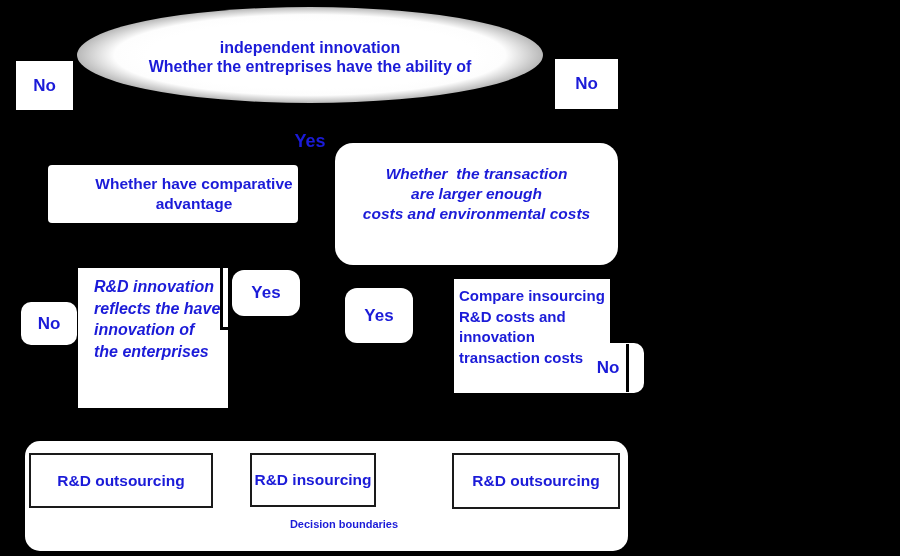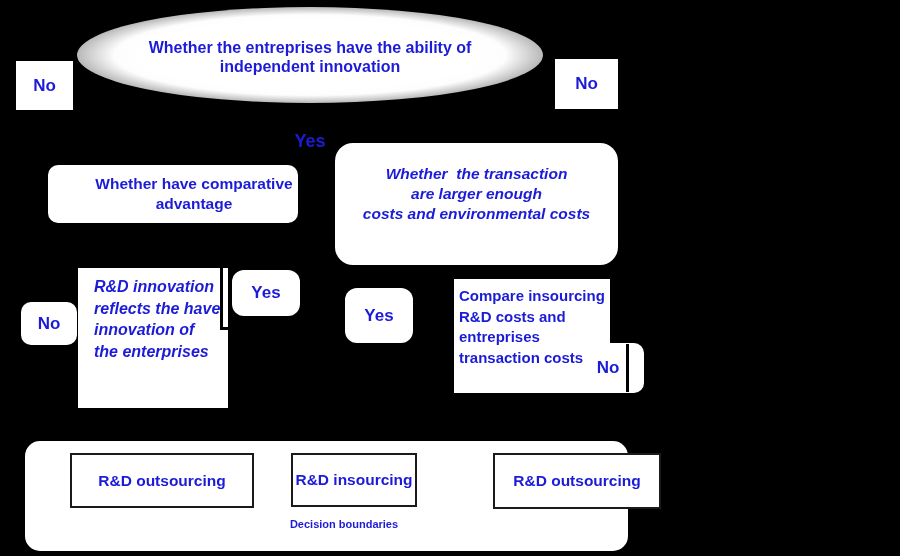--- a/index.html
+++ b/index.html
@@ -12,50 +12,50 @@
   .centered{display:flex;flex-direction:column;align-items:center;justify-content:center;text-align:center;}
 
   .ellipse{
     left:77px;top:7px;width:466px;height:96px;border-radius:50%;
     background:radial-gradient(ellipse closest-side,#ffffff 70%,#fdfdfd 84%,#b8b8b8 100%);
     font-size:16px;line-height:19px;padding-top:4px;
   }
   .no-top-left{left:16px;top:61px;width:57px;height:49px;font-size:17px;}
   .no-top-right{left:555px;top:59px;width:63px;height:50px;font-size:17px;}
   .yes-label{position:absolute;left:288px;top:131px;width:44px;color:#1b1bd8;font-weight:bold;font-size:18px;text-align:center;}
-  .comparative{left:48px;top:165px;width:250px;height:58px;border-radius:10px;font-size:15.5px;line-height:20px;padding-left:42px;}
+  .comparative{left:48px;top:165px;width:250px;height:58px;border-radius:4px;font-size:15.5px;line-height:20px;padding-left:42px;}
   .transaction{left:335px;top:143px;width:283px;height:122px;border-radius:18px;font-size:15.5px;line-height:20px;justify-content:flex-start;padding-top:21px;font-style:italic;}
   .innovation{left:78px;top:268px;width:150px;height:140px;font-size:16px;line-height:21.5px;padding:8px 0 0 16px;font-style:italic;}
   .no-mid-left{left:21px;top:302px;width:56px;height:43px;border-radius:10px;font-size:17px;}
   .yes-mid-left{left:232px;top:270px;width:68px;height:46px;border-radius:12px;font-size:17px;}
   .yes-mid-right{left:345px;top:288px;width:68px;height:55px;border-radius:12px;font-size:17px;}
   .compare{left:430px;top:279px;width:156px;height:114px;font-size:15px;line-height:20.5px;padding:7px 0 0 5px;margin-left:24px;}
   .no-mid-right{left:586px;top:343px;width:58px;height:50px;border-radius:0 10px 10px 0;font-size:17px;padding-right:14px;}
 
   .seg{position:absolute;background:#000000;z-index:6;}
   .seg-innov-v{left:220px;top:268px;width:3px;height:62px;}
   .seg-innov-h{left:220px;top:327px;width:9px;height:3px;}
   .seg-no-v{left:626px;top:344px;width:3px;height:48px;}
 
   .decision-container{left:25px;top:441px;width:603px;height:110px;border-radius:15px;}
   .decision-box{position:absolute;background:#ffffff;border:2px solid #1a1a1a;color:#1b1bd8;font-weight:bold;box-sizing:border-box;
-    display:flex;align-items:center;justify-content:center;text-align:center;font-size:15.5px;margin-left:41px;}
+    display:flex;align-items:center;justify-content:center;text-align:center;font-size:15.5px;}
   .out-left{left:29px;top:453px;width:184px;height:55px;}
   .insourcing{left:250px;top:453px;width:126px;height:54px;text-align:right;}
   .out-right{left:452px;top:453px;width:168px;height:56px;}
   .decision-caption{position:absolute;left:232px;top:518px;width:224px;text-align:center;color:#1b1bd8;font-weight:bold;font-size:11px;}
 </style>
 </head>
 <body>
 
 <div class="stage">
 
   <div class="shape ellipse centered">
+    <div class="line">independent innovation</div>
     <div class="line">Whether the entreprises have the ability of</div>
-    <div class="line">independent innovation</div>
   </div>
 
   <div class="shape no-top-left centered">
     <div class="line">No</div>
   </div>
 
   <div class="shape no-top-right centered">
     <div class="line">No</div>
   </div>
 
@@ -89,21 +89,21 @@
     <div class="line">Yes</div>
   </div>
 
   <div class="shape yes-mid-right centered">
     <div class="line">Yes</div>
   </div>
 
   <div class="shape compare">
     <div class="line">Compare insourcing</div>
     <div class="line">R&amp;D costs and</div>
-    <div class="line">entreprises</div>
+    <div class="line">innovation</div>
     <div class="line">transaction costs</div>
   </div>
 
   <div class="shape no-mid-right centered">
     <div class="line">No</div>
   </div>
   <div class="seg seg-no-v"></div>
 
   <div class="shape decision-container"></div>
 

